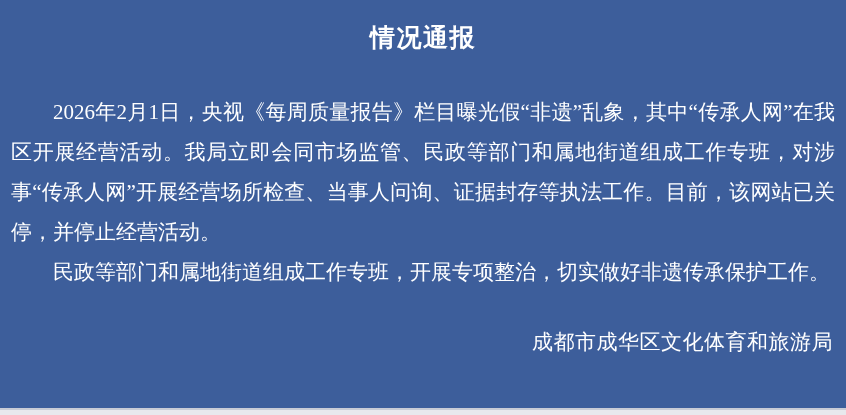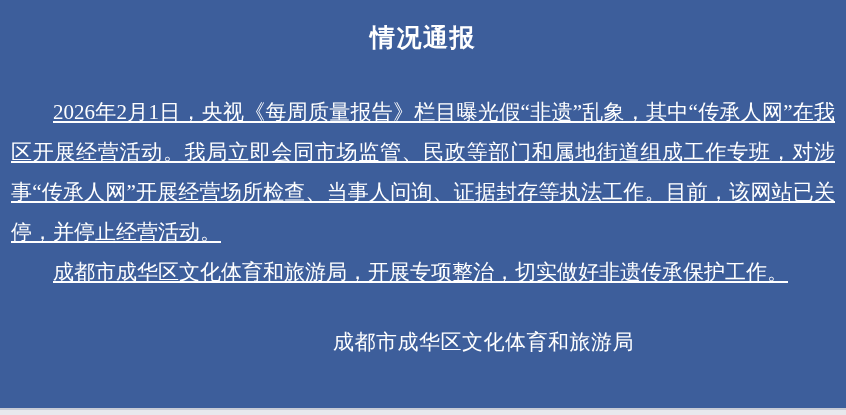--- a/index.html
+++ b/index.html
@@ -70,52 +70,51 @@
   .para {
     color: #ffffff;
     font-size: 21px;
     line-height: 40px;
     text-align: justify;
     text-justify: inter-character;
     text-indent: 42px;
     margin: 0;
     letter-spacing: 0px;
     word-break: break-all;
-    text-decoration: underline;
   }
   .para + .para {
     margin-top: 0px;
   }
 
   .signature-block {
     position: absolute;
     right: 13px;
     top: 322px;
     width: 500px;
-    text-align: left;
+    text-align: right;
   }
   .sig-line {
     color: #ffffff;
     font-size: 21px;
     line-height: 40px;
     letter-spacing: 0.5px;
   }
 </style>
 </head>
 <body>
 
 <div id="notice-card">
 
   <div class="panel"></div>
 
   <div class="notice-title">情况通报</div>
 
   <div class="body-block">
     <p class="para">2026年2月1日，央视《每周质量报告》栏目曝光假“非遗”乱象，其中“传承人网”在我区开展经营活动。我局立即会同市场监管、民政等部门和属地街道组成工作专班，对涉事“传承人网”开展经营场所检查、当事人问询、证据封存等执法工作。目前，该网站已关停，并停止经营活动。</p>
-    <p class="para">成都市成华区文化体育和旅游局，开展专项整治，切实做好非遗传承保护工作。</p>
+    <p class="para">民政等部门和属地街道组成工作专班，开展专项整治，切实做好非遗传承保护工作。</p>
   </div>
 
   <div class="signature-block">
     <div class="sig-line">成都市成华区文化体育和旅游局</div>
   </div>
 
   <div class="bottom-strip">
     <div class="strip-inner"></div>
   </div>
 

